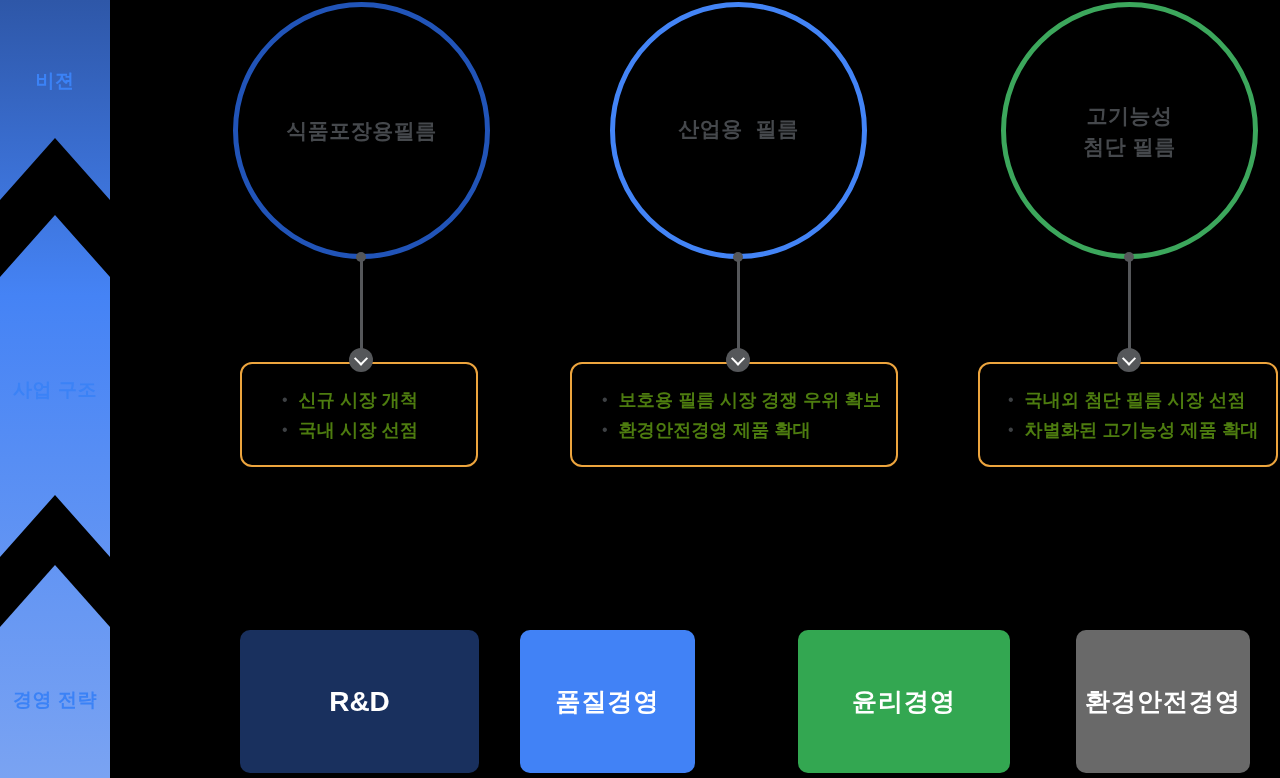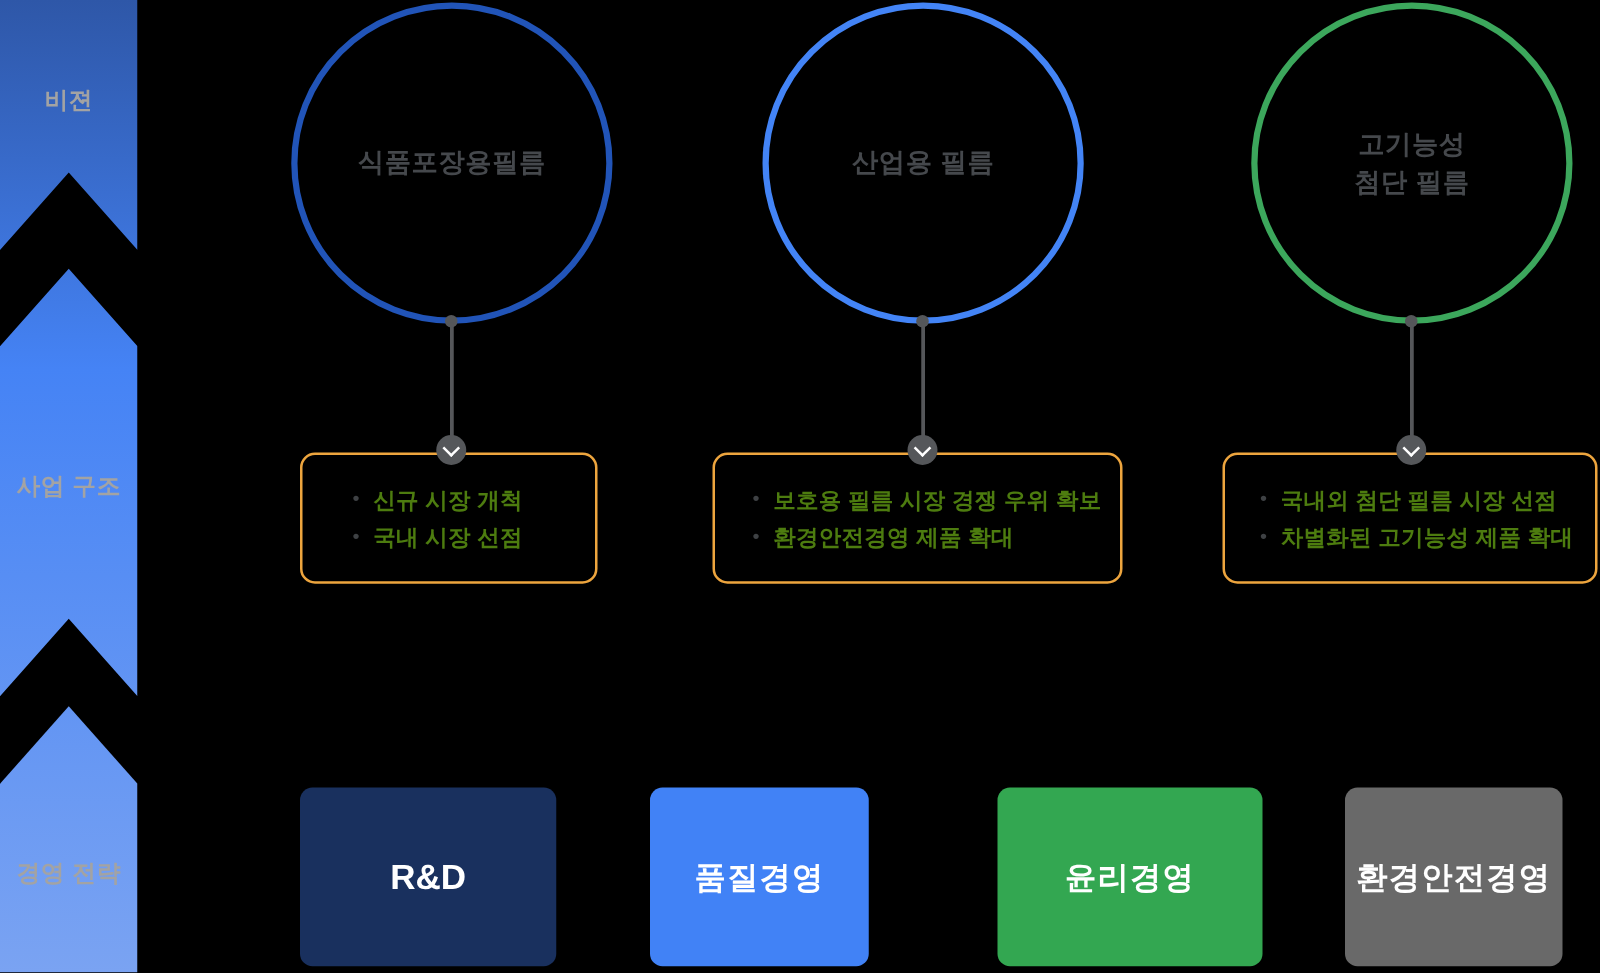--- a/index.html
+++ b/index.html
@@ -6,21 +6,21 @@
   body{
     width:1280px;height:778px;position:relative;overflow:hidden;
     background:#000000;
     font-family:"Liberation Sans","DejaVu Sans",sans-serif;
   }
   .abs{position:absolute;}
 
   
   #sidebar{left:0;top:0;width:110px;height:778px;}
   .side-label{
-    left:0;width:110px;text-align:center;color:#a3a3a3;
+    left:0;width:110px;text-align:center;color:#3b82f6;
     font-size:19px;font-weight:bold;letter-spacing:.5px;line-height:24px;
   }
 
   
   .circle{
     top:2px;width:257px;height:257px;border-radius:50%;
     border:5px solid #888;box-sizing:border-box;
     display:flex;align-items:center;justify-content:center;
     background:transparent;
   }
@@ -75,21 +75,21 @@
   <path fill="url(#sbgrad)" d="M55,565 L110,627 V778 H0 V627 Z"></path>
 </svg>
 
 <div class="abs side-label" style="top:69px">비젼</div>
 <div class="abs side-label" style="top:378px">사업 구조</div>
 <div class="abs side-label" style="top:688px">경영 전략</div>
 
 <div class="abs circle" style="left: 233px; border-color: rgb(33, 84, 184);">
   <div class="circle-label">식품포장용필름</div>
 </div>
-<div class="abs circle" style="left: 610px; border-color: rgb(67, 132, 246);">
+<div class="abs circle" style="left: 610px; border-color: rgb(67, 132, 246); font-family: Liberation Mono, monospace;">
   <div class="circle-label">산업용 필름</div>
 </div>
 <div class="abs circle" style="left: 1001px; border-color: rgb(60, 167, 92);">
   <div class="circle-label">고기능성
 첨단 필름</div>
 </div>
 
 <div class="abs conn-dot" style="left: 356px; background: rgb(85, 87, 90);"></div>
 <div class="abs conn-line" style="left: 360px; background: rgb(85, 87, 90);"></div>
 <div class="abs conn-badge" style="left: 349px; background: rgb(85, 87, 90);">
@@ -134,21 +134,21 @@
   <div class="bullet-row">
     <span class="bullet-dot">•</span>
     <span class="bullet-text">국내외 첨단 필름 시장 선점</span>
   </div>
   <div class="bullet-row">
     <span class="bullet-dot">•</span>
     <span class="bullet-text">차별화된 고기능성 제품 확대</span>
   </div>
 </div>
 
-<div class="abs strat-box" style="left: 240px; width: 205px; background: rgb(25, 48, 94);">
+<div class="abs strat-box" style="left: 240px; width: 239px; background: rgb(25, 48, 94);">
   <span class="strat-label latin">R&amp;D</span>
 </div>
 <div class="abs strat-box" style="left: 520px; width: 175px; background: rgb(65, 130, 246);">
   <span class="strat-label">품질경영</span>
 </div>
 <div class="abs strat-box" style="left: 798px; width: 212px; background: rgb(51, 167, 81);">
   <span class="strat-label">윤리경영</span>
 </div>
 <div class="abs strat-box" style="left: 1076px; width: 174px; background: rgb(105, 105, 105);">
   <span class="strat-label">환경안전경영</span>

